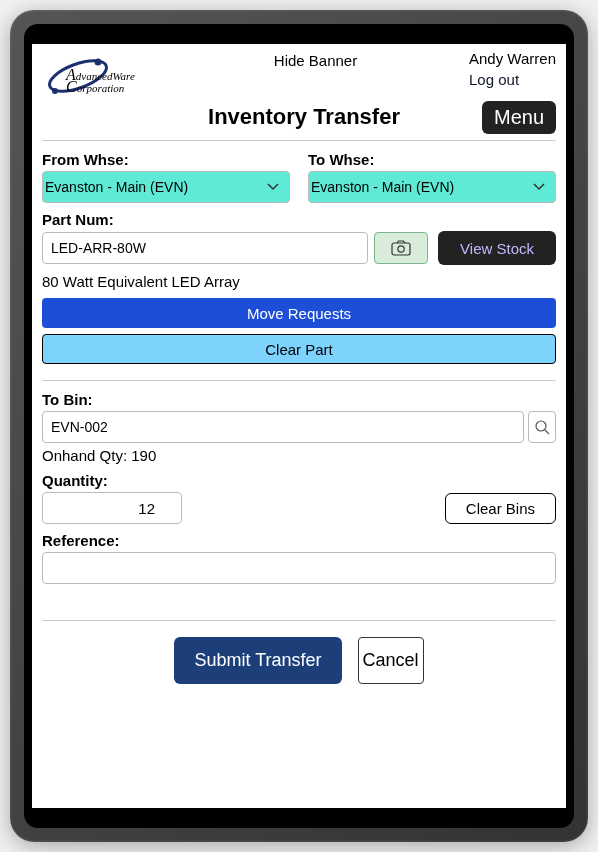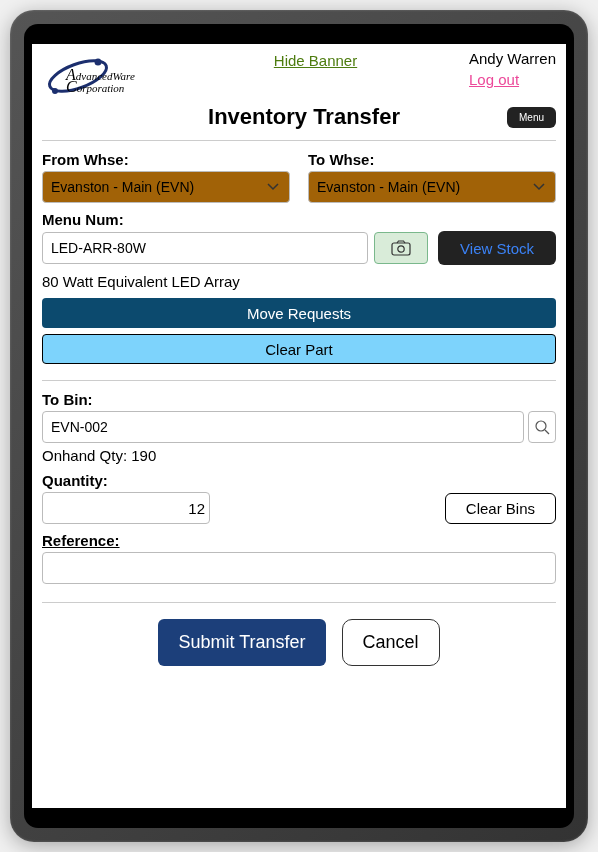--- a/index.html
+++ b/index.html
@@ -45,31 +45,30 @@
       height: 56px;
       position: relative;
     }
     .logo svg { width: 100%; height: 100%; }
     .header-center {
       flex: 1;
       text-align: center;
       padding-top: 4px;
     }
     .hide-banner {
-      text-decoration: underline;
-      color: #4d7c0f;
+      color: #000000;
       font-size: 15px;
       text-align: right;
     }
     .header-right {
       text-align: left;
       font-size: 15px;
       line-height: 1.4;
     }
-    .logout { text-decoration: underline; color: #ec4899; }
+    .logout { color: #0f172a; }
     .title-row {
       display: flex;
       justify-content: center;
       align-items: center;
       padding: 0 0 6px 10px;
       position: relative;
     }
     .page-title {
       font-size: 22px;
       font-weight: bold;
@@ -77,42 +76,42 @@
       flex: 1;
     }
     .menu-btn {
       position: absolute;
       right: 10px;
       background: #222;
       color: #fff;
       border: none;
       border-radius: 6px;
       padding: 5px 12px;
-      font-size: 10px;
+      font-size: 20px;
       cursor: pointer;
     }
     hr.sep { border: none; border-top: 1px solid #ccc; margin: 4px 10px; }
     .form-section { padding: 6px 10px; }
     .row { display: flex; gap: 18px; margin-bottom: 8px; align-items: center; }
     .col { flex: 1; }
     label.field-label {
       font-weight: bold;
       font-size: 15px;
       display: block;
       margin-bottom: 3px;
     }
     .select-wrap {
       position: relative;
       border: 1px solid #bbb;
       border-radius: 4px;
-      background: #a16207;
-      height: 32px;
-      display: flex;
-      align-items: center;
-      padding: 0 8px;
+      background: #5eead4;
+      height: 32px;
+      display: flex;
+      align-items: center;
+      padding: 0 2px;
     }
     .select-wrap .chev {
       position: absolute;
       right: 10px;
       top: 50%;
       transform: translateY(-50%);
     }
     .input-text {
       width: 100%;
       border: 1px solid #bbb;
@@ -130,93 +129,93 @@
       border: 1px solid #7ab88c;
       background: #d9ecd9;
       border-radius: 4px;
       display: flex;
       align-items: center;
       justify-content: center;
       cursor: pointer;
     }
     .view-stock-btn {
       background: #222;
-      color: #3b82f6;
+      color: #c4b5fd;
       border: none;
       border-radius: 6px;
       height: 34px;
       padding: 0 22px;
       font-size: 15px;
       cursor: pointer;
     }
     .part-desc { font-size: 15px; margin: 4px 0 8px 0; }
     .wide-btn {
       width: 100%;
       height: 30px;
       border-radius: 4px;
       font-size: 15px;
       cursor: pointer;
       margin-bottom: 6px;
     }
-    .wide-btn.dark { background: #0c4a6e; color: #fff; border: none; }
+    .wide-btn.dark { background: #1d4ed8; color: #fff; border: none; }
     .wide-btn.light { background: #7dd3fc; color: #000; border: 1.5px solid #000; }
     .bin-group { margin-bottom: 8px; }
     .bin-input-wrap { display: flex; gap: 4px; }
     .bin-input-wrap .input-text { flex: 1; }
     .search-icon-btn {
       width: 28px;
       height: 32px;
       border: 1px solid #bbb;
       border-radius: 4px;
       background: #fff;
       display: flex;
       align-items: center;
       justify-content: center;
       cursor: pointer;
     }
     .onhand { font-size: 15px; margin-top: 4px; }
     .qty-row { display: flex; justify-content: space-between; align-items: flex-end; margin-bottom: 8px; }
     .qty-input {
-      width: 168px;
+      width: 140px;
       height: 32px;
       border: 1px solid #bbb;
       border-radius: 4px;
       text-align: right;
-      padding: 0 4px;
+      padding: 0 26px;
       font-size: 15px;
     }
     .clear-bins-btn {
       background: #fff;
       border: 1.5px solid #000;
       border-radius: 6px;
       padding: 6px 20px;
       font-size: 15px;
       cursor: pointer;
     }
-    .ref-group { margin-bottom: 8px; text-decoration: underline; }
+    .ref-group { margin-bottom: 26px; }
     .footer-actions {
       display: flex;
       justify-content: center;
       gap: 16px;
       padding: 12px 10px;
     }
     .submit-btn {
       background: #1c3f7a;
       color: #fff;
       border: none;
       border-radius: 6px;
       padding: 12px 20px;
       font-size: 18px;
       cursor: pointer;
     }
     .cancel-btn {
       background: #fff;
       border: 1.5px solid #333;
-      border-radius: 10px;
-      padding: 12px 20px;
+      border-radius: 4px;
+      padding: 12px 4px;
       font-size: 18px;
       cursor: pointer;
     }
     .chev svg, .search-icon-btn svg, .camera-btn svg { display: block; }
   </style>
 </head>
 <body>
 
 <div class="tablet-frame">
   <div class="tablet-inner">
@@ -267,21 +266,21 @@
               <span class="chev">
                 <svg width="12" height="8" viewBox="0 0 12 8">
                     <path d="M1 1 L6 6 L11 1" stroke="#333" stroke-width="1.5" fill="none"></path>
                   </svg>
               </span>
             </div>
           </div>
         </div>
 
         
-        <label class="field-label">Menu Num:</label>
+        <label class="field-label">Part Num:</label>
         <div class="part-row">
           <div class="part-input-group">
             <input class="input-text" value="LED-ARR-80W" style="">
             <div class="camera-btn">
               <svg width="20" height="16" viewBox="0 0 20 16">
                 <rect x="1" y="3" width="18" height="12" rx="2" fill="none" stroke="#333" stroke-width="1.2"></rect>
                 <path d="M6 3 L7.5 1 L12.5 1 L14 3" fill="none" stroke="#333" stroke-width="1.2"></path>
                 <circle cx="10" cy="9" r="3.2" fill="none" stroke="#333" stroke-width="1.2"></circle>
               </svg>
             </div>

